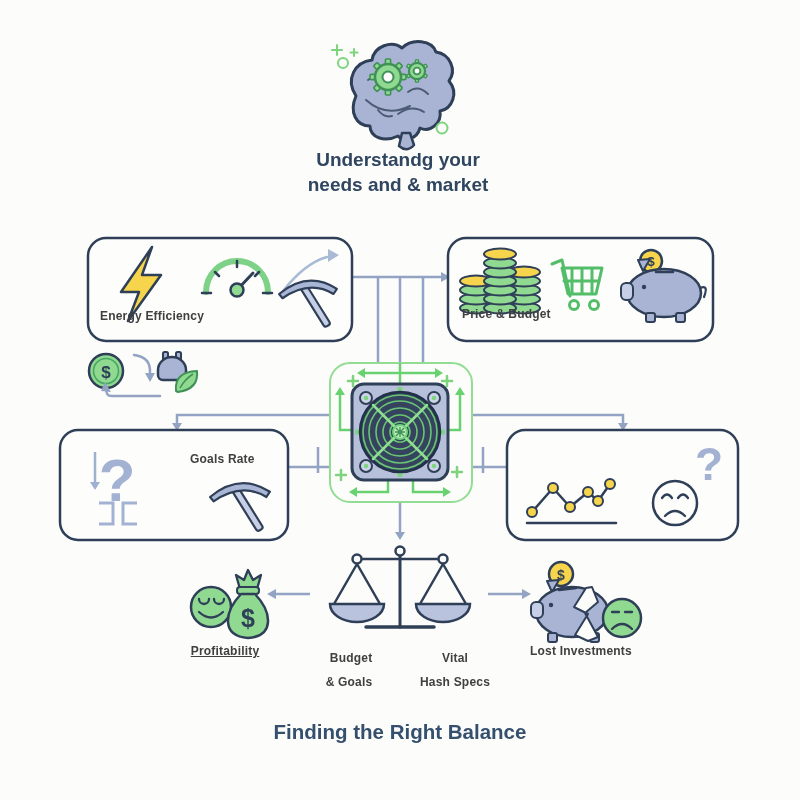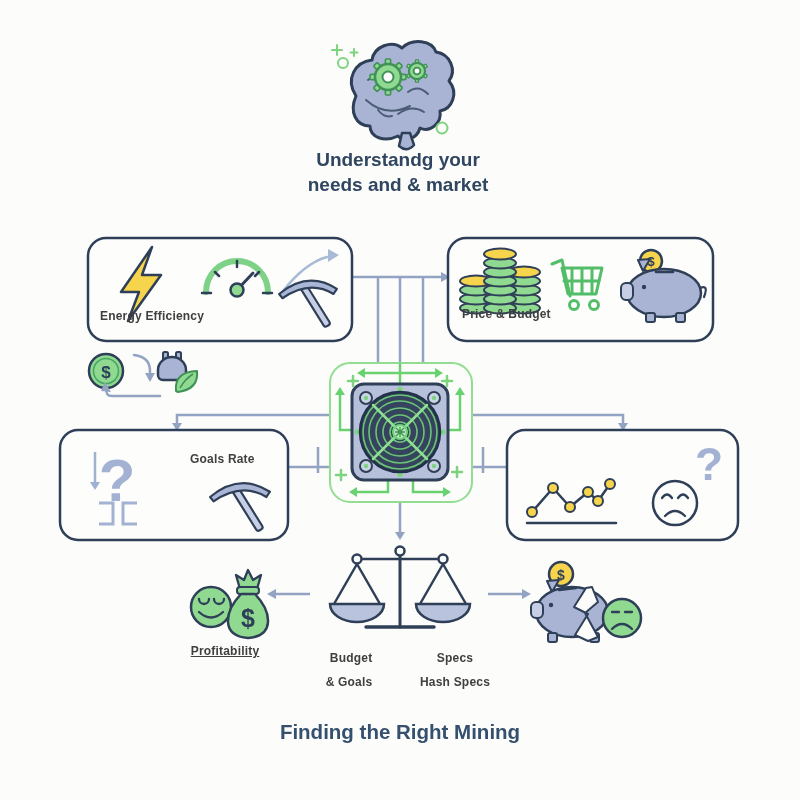--- a/index.html
+++ b/index.html
@@ -337,20 +337,21 @@
 
 
 <div class="lbl center" style="left:225px;top:644px;text-decoration:underline;">Profitability</div>
 
 <div class="lbl center two-line" style="left:349px;top:646px;text-align:right;">
   <div>Budget</div>
   <div>&amp; Goals</div>
 </div>
 
 <div class="lbl center two-line" style="left:455px;top:646px;">
-  <div>Specs</div>
+  <div>Vital</div>
   <div>Hash Specs</div>
 </div>
 
-
-<div class="footer-title" style="left:400px;top:720px;">Finding the Right Mining</div>
+<div class="lbl center" style="left:581px;top:644px;">Lost Investments</div>
+
+<div class="footer-title" style="left:400px;top:720px;">Finding the Right Balance</div>
 
 </div>
 
 </body></html>

